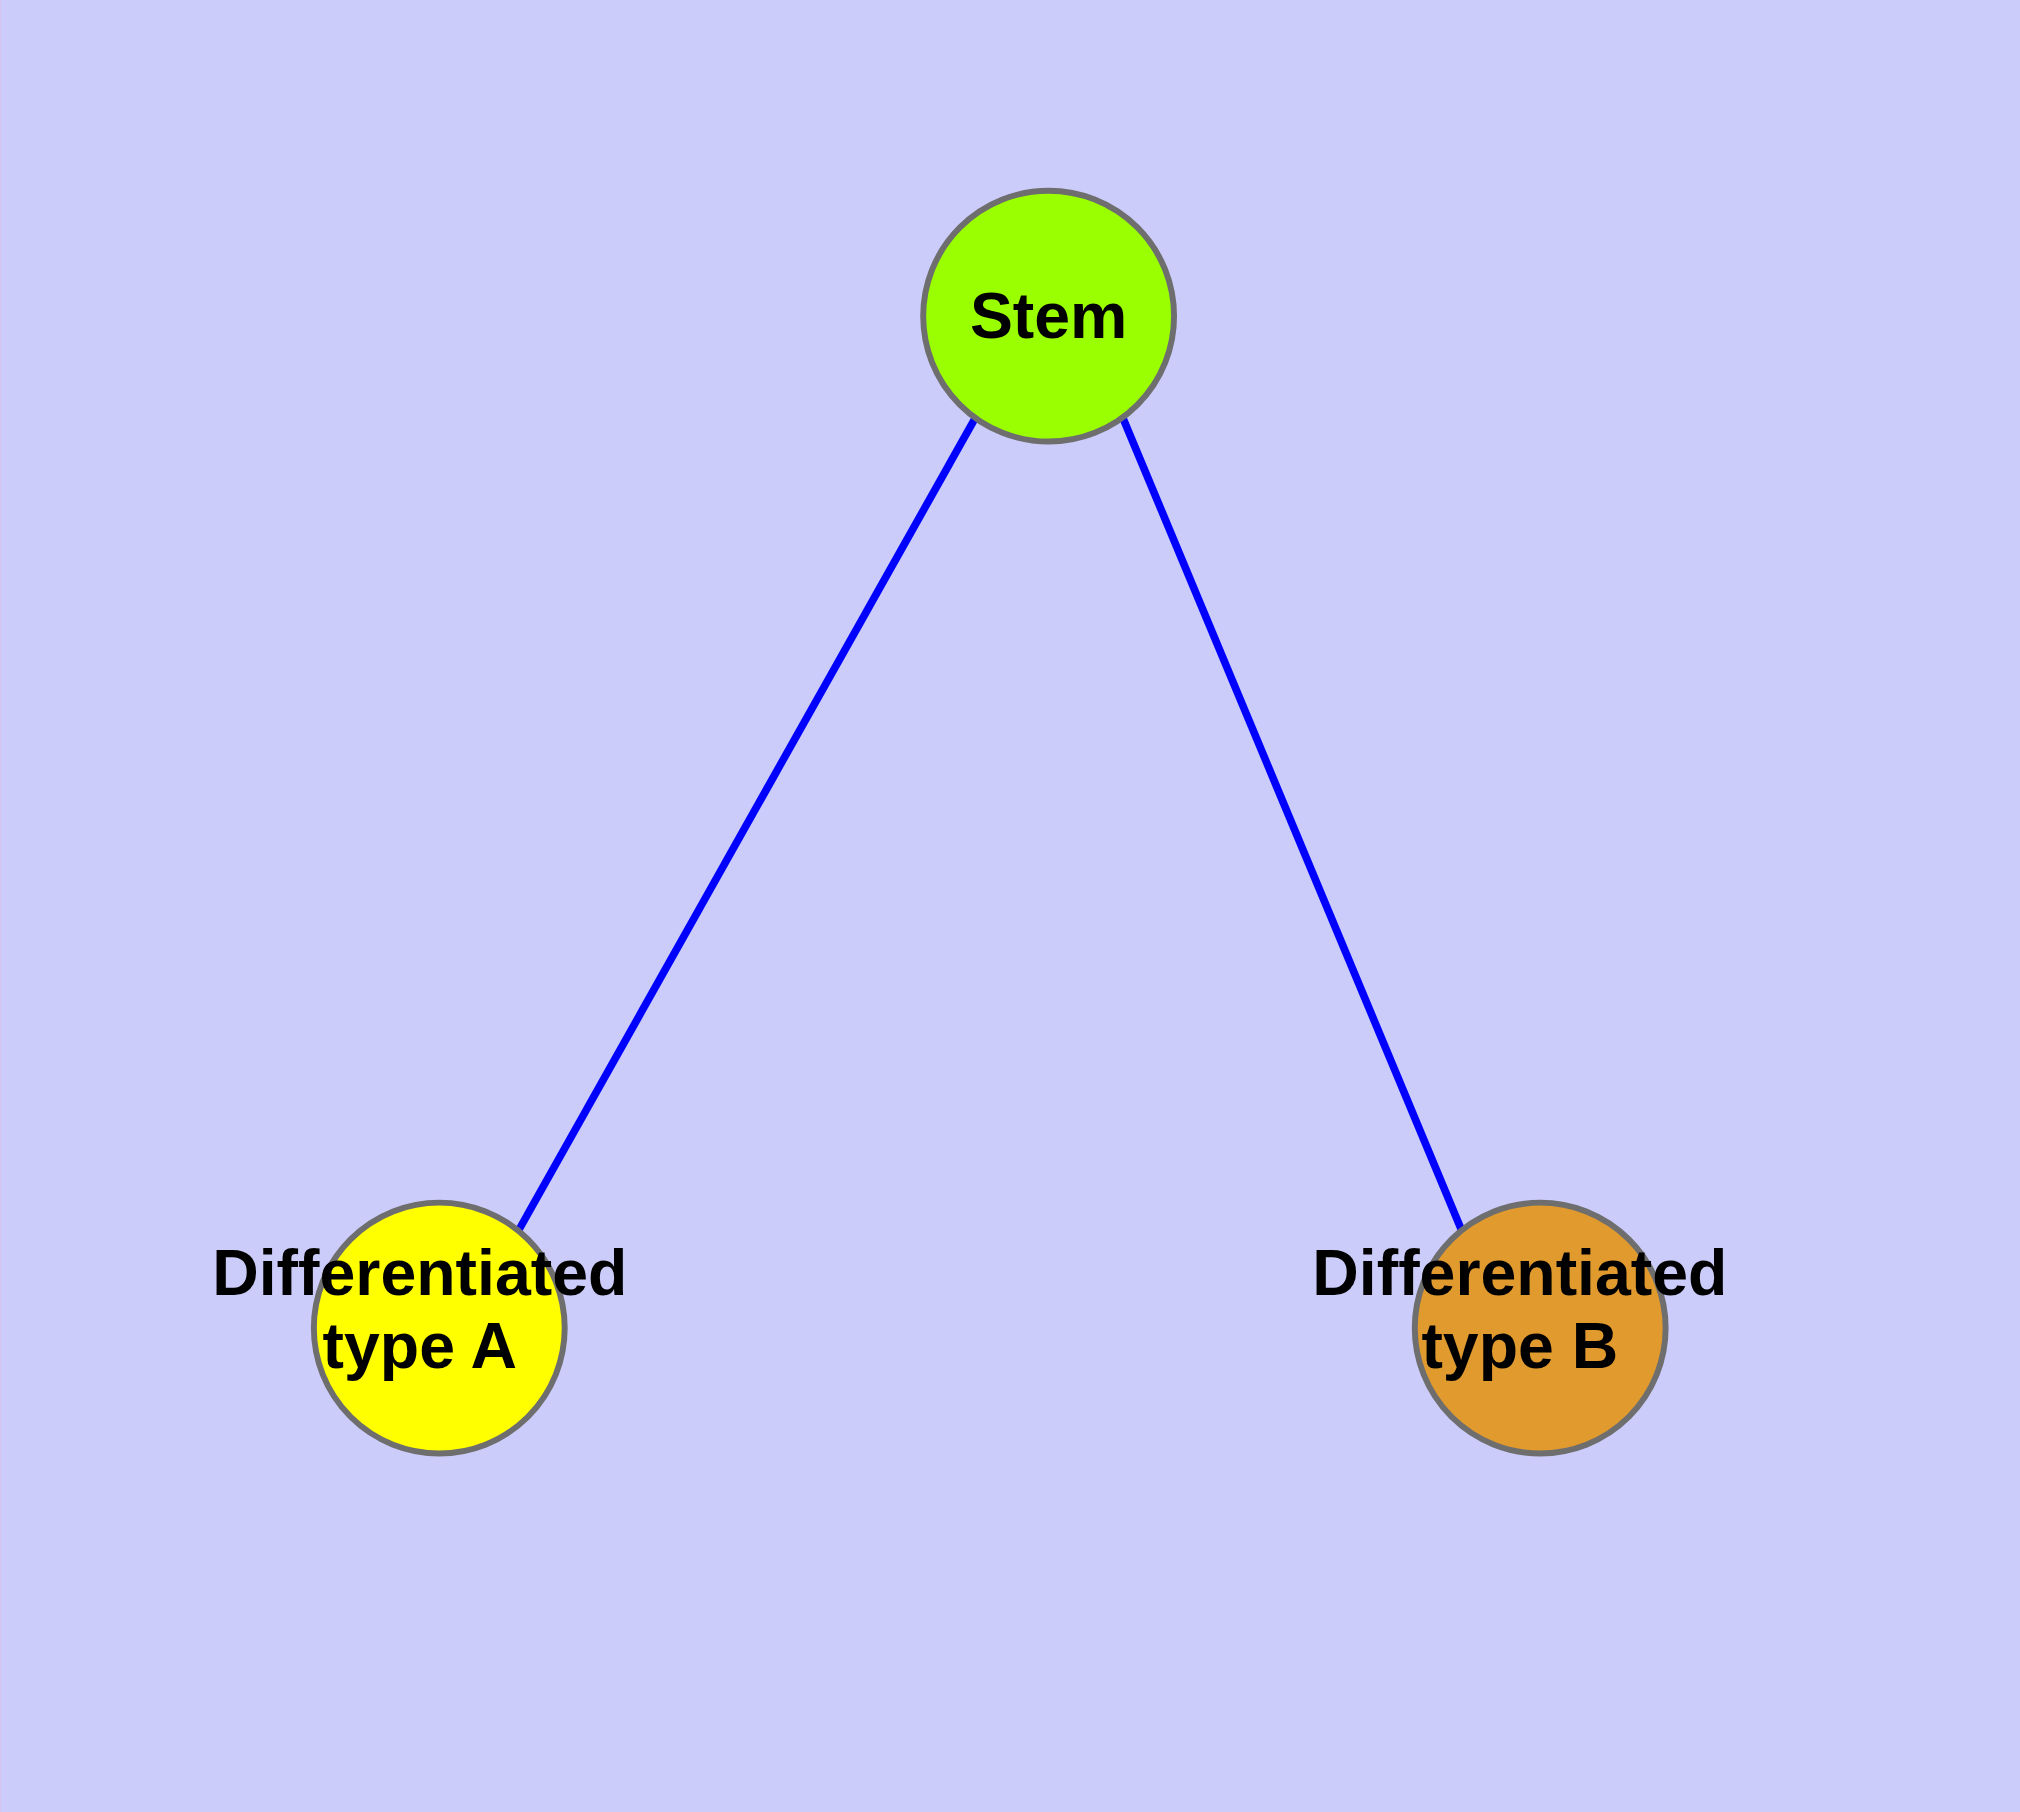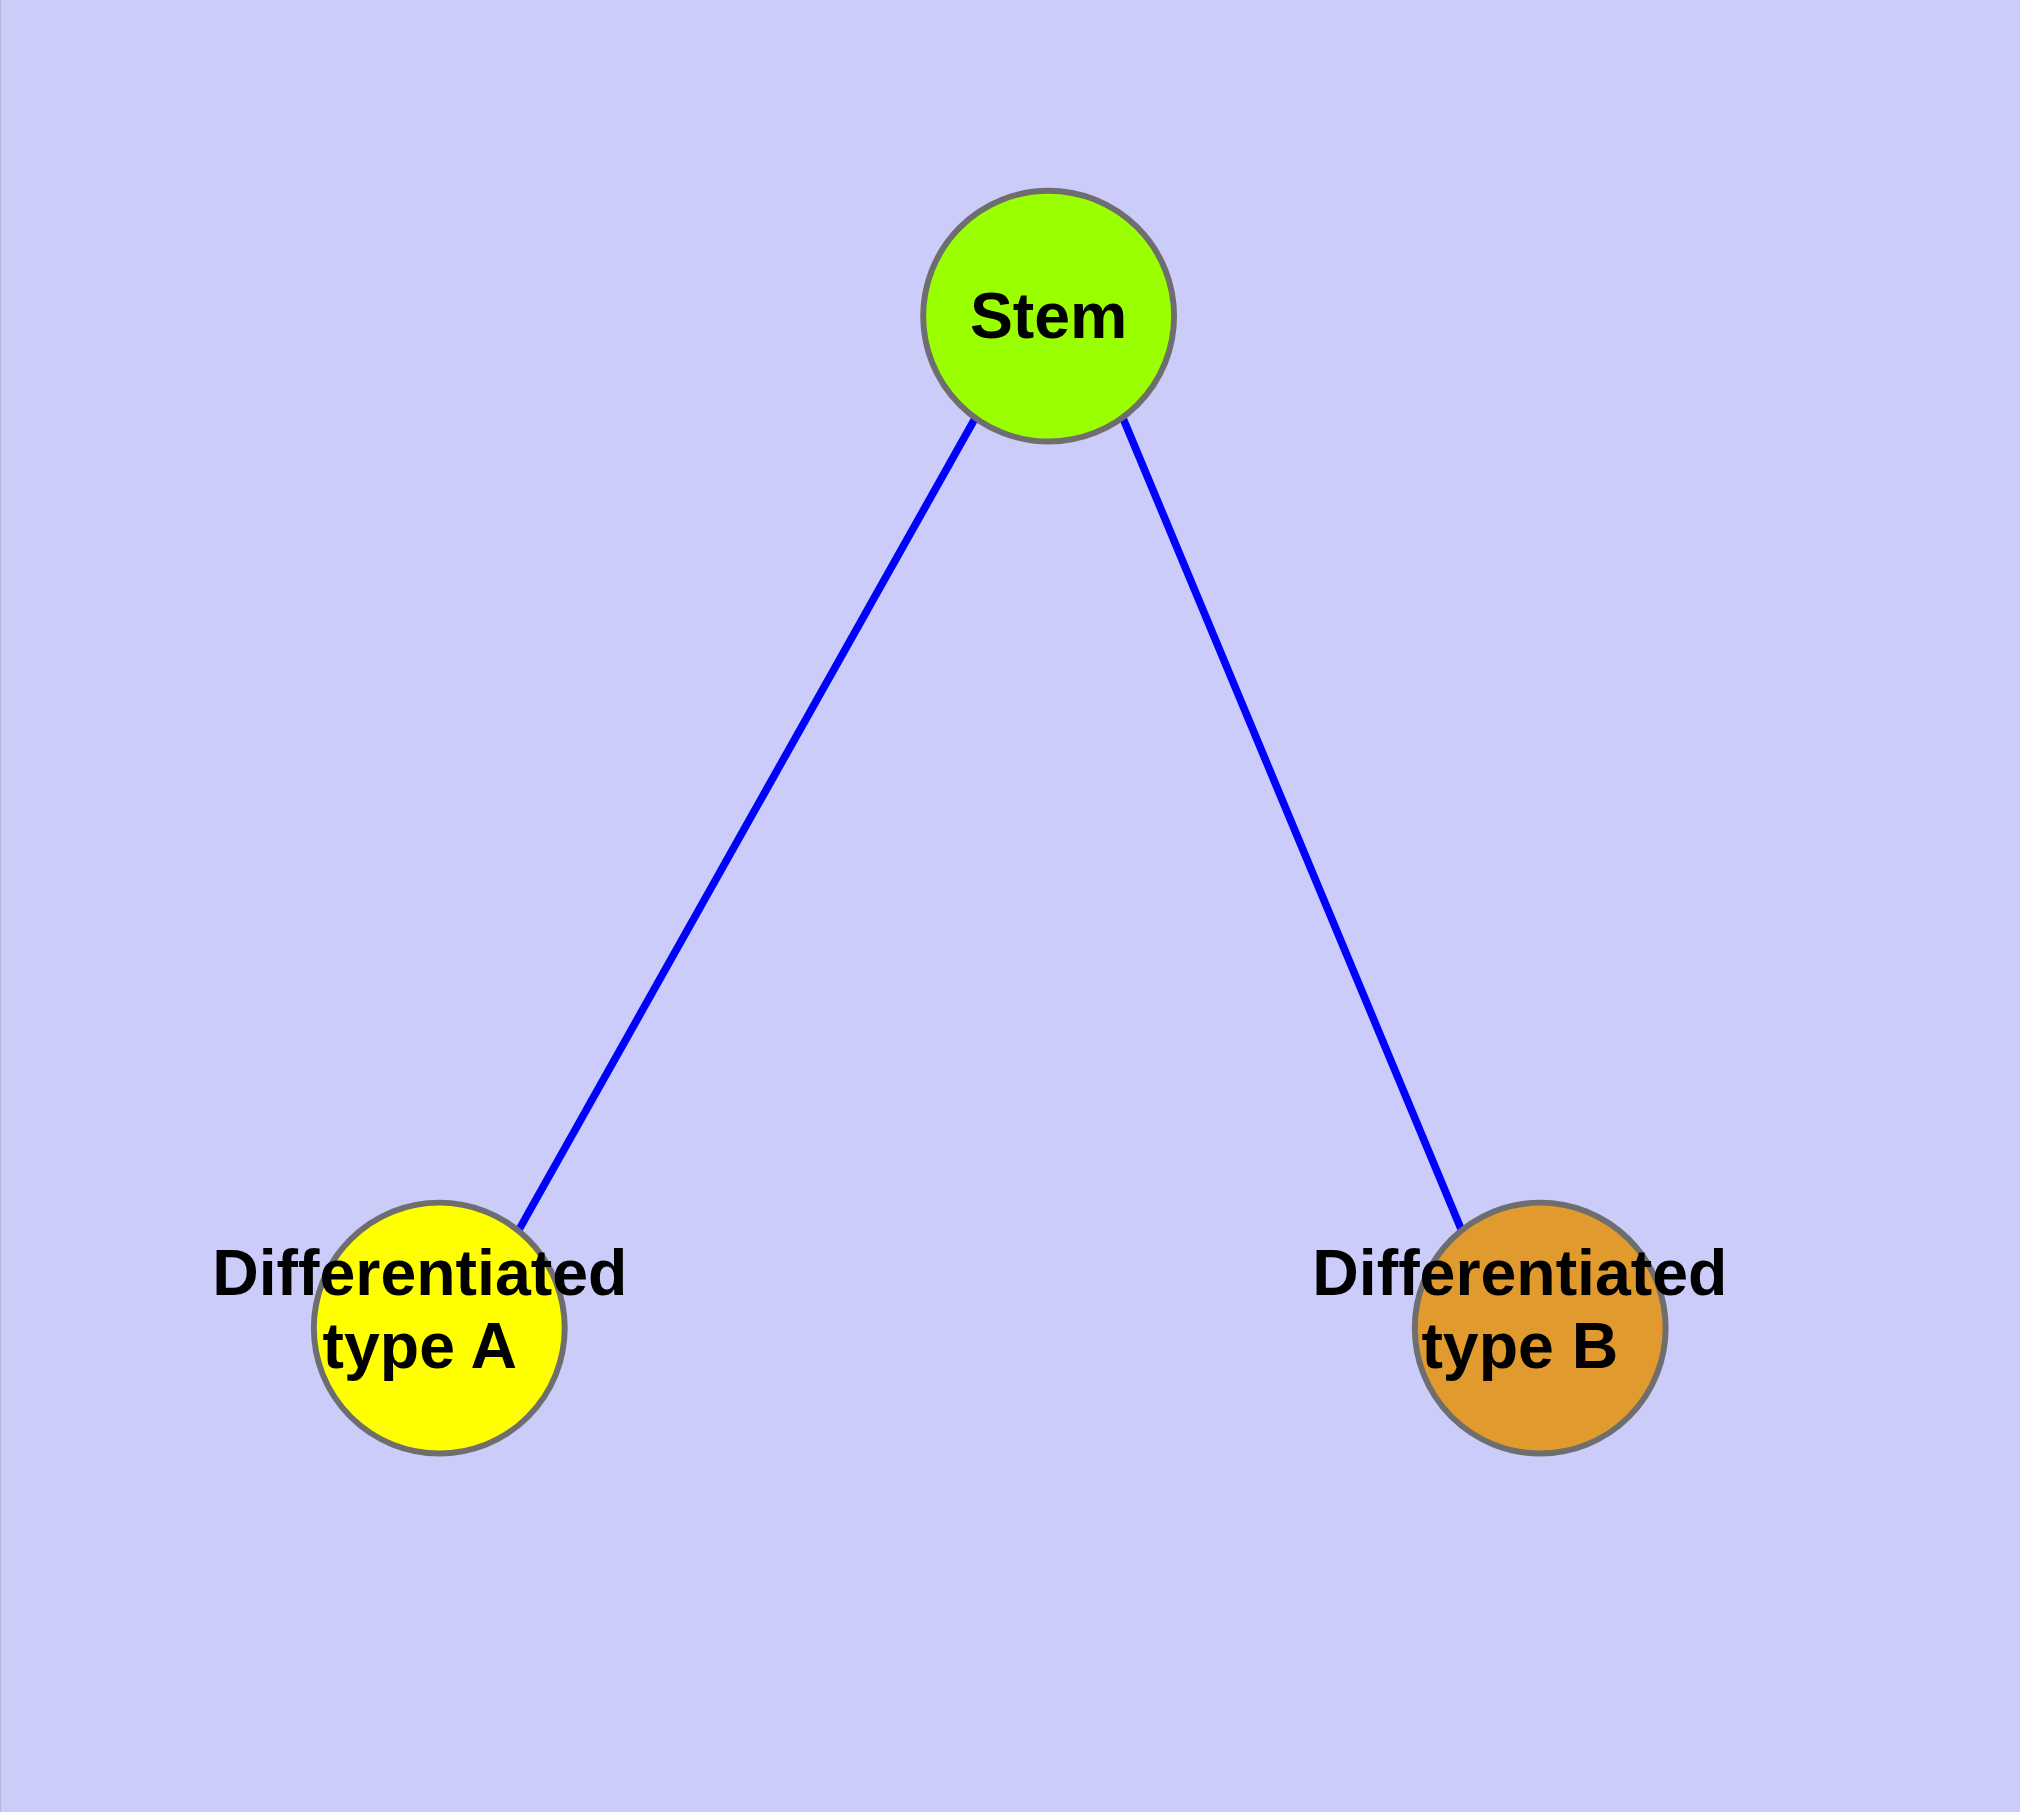--- a/index.html
+++ b/index.html
@@ -4,21 +4,21 @@
 <style>
   html, body {
     margin: 0;
     padding: 0;
     background: #ccccfa;
   }
   #canvas {
     position: relative;
     width: 1791px;
     height: 1812px;
-    background: #737373;
+    background: #f9a8d4;
     overflow: hidden;
     font-family: "Liberation Sans", sans-serif;
   }
   #graph-svg {
     position: absolute;
     top: 0;
     left: 0;
     width: 2021px;
     height: 1812px;
     display: block;

